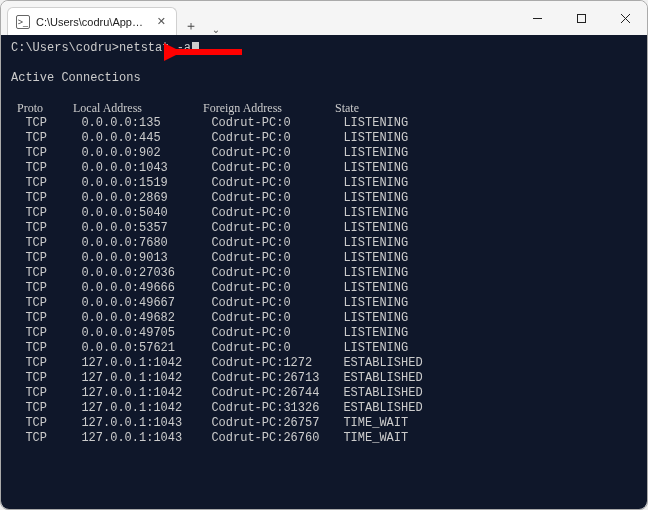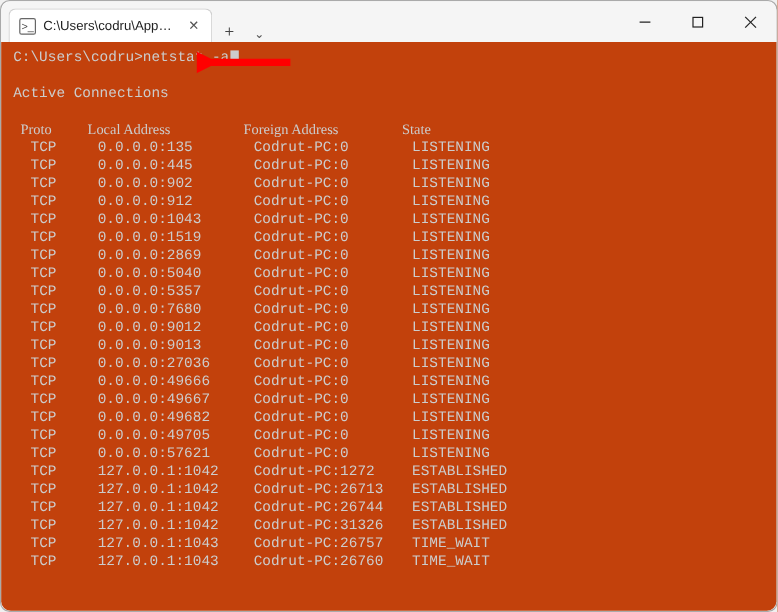--- a/index.html
+++ b/index.html
@@ -98,21 +98,21 @@
     display: flex;
     align-items: center;
     justify-content: center;
     font-size: 11px;
     color: #222;
     cursor: pointer;
   }
   .winctrls svg { width: 11px; height: 11px; }
   .terminal {
     flex: 1;
-    background: #c2410c;
+    background: #0f172a;
     color: #cccccc;
     font-family: Consolas, "Courier New", monospace;
     font-size: 12px;
     line-height: 15px;
     padding: 6px 10px 0 10px;
     overflow: hidden;
     border-bottom-left-radius: 8px;
     border-bottom-right-radius: 8px;
     position: relative;
   }
@@ -175,28 +175,26 @@
   </div>
 
   <div class="terminal">
     <div class="promptline"><span>C:\Users\codru&gt;</span><span>netstat -a</span><span class="cursor"></span></div>
     <div class="heading">Active Connections</div>
     <div class="hdr">  <span class="c-proto">Proto</span><span class="c-local">Local Address</span><span class="c-foreign">Foreign Address</span><span class="c-state">State</span></div>
     <div id="rows">
         <div class="row">  <span class="c-proto">TCP</span><span class="c-local">0.0.0.0:135</span><span class="c-foreign">Codrut-PC:0</span><span class="c-state">LISTENING</span></div>
         <div class="row">  <span class="c-proto">TCP</span><span class="c-local">0.0.0.0:445</span><span class="c-foreign">Codrut-PC:0</span><span class="c-state">LISTENING</span></div>
         <div class="row">  <span class="c-proto">TCP</span><span class="c-local">0.0.0.0:902</span><span class="c-foreign">Codrut-PC:0</span><span class="c-state">LISTENING</span></div>
-        <div class="row">  <span class="c-proto">TCP</span><span class="c-local">0.0.0.0:912</span><span class="c-foreign">Codrut-PC:0</span><span class="c-state">LISTENING</span></div>
         <div class="row">  <span class="c-proto">TCP</span><span class="c-local">0.0.0.0:1043</span><span class="c-foreign">Codrut-PC:0</span><span class="c-state">LISTENING</span></div>
         <div class="row">  <span class="c-proto">TCP</span><span class="c-local">0.0.0.0:1519</span><span class="c-foreign">Codrut-PC:0</span><span class="c-state">LISTENING</span></div>
         <div class="row">  <span class="c-proto">TCP</span><span class="c-local">0.0.0.0:2869</span><span class="c-foreign">Codrut-PC:0</span><span class="c-state">LISTENING</span></div>
         <div class="row">  <span class="c-proto">TCP</span><span class="c-local">0.0.0.0:5040</span><span class="c-foreign">Codrut-PC:0</span><span class="c-state">LISTENING</span></div>
         <div class="row">  <span class="c-proto">TCP</span><span class="c-local">0.0.0.0:5357</span><span class="c-foreign">Codrut-PC:0</span><span class="c-state">LISTENING</span></div>
         <div class="row">  <span class="c-proto">TCP</span><span class="c-local">0.0.0.0:7680</span><span class="c-foreign">Codrut-PC:0</span><span class="c-state">LISTENING</span></div>
-        <div class="row">  <span class="c-proto">TCP</span><span class="c-local">0.0.0.0:9012</span><span class="c-foreign">Codrut-PC:0</span><span class="c-state">LISTENING</span></div>
         <div class="row">  <span class="c-proto">TCP</span><span class="c-local">0.0.0.0:9013</span><span class="c-foreign">Codrut-PC:0</span><span class="c-state">LISTENING</span></div>
         <div class="row">  <span class="c-proto">TCP</span><span class="c-local">0.0.0.0:27036</span><span class="c-foreign">Codrut-PC:0</span><span class="c-state">LISTENING</span></div>
         <div class="row">  <span class="c-proto">TCP</span><span class="c-local">0.0.0.0:49666</span><span class="c-foreign">Codrut-PC:0</span><span class="c-state">LISTENING</span></div>
         <div class="row">  <span class="c-proto">TCP</span><span class="c-local">0.0.0.0:49667</span><span class="c-foreign">Codrut-PC:0</span><span class="c-state">LISTENING</span></div>
         <div class="row">  <span class="c-proto">TCP</span><span class="c-local">0.0.0.0:49682</span><span class="c-foreign">Codrut-PC:0</span><span class="c-state">LISTENING</span></div>
         <div class="row">  <span class="c-proto">TCP</span><span class="c-local">0.0.0.0:49705</span><span class="c-foreign">Codrut-PC:0</span><span class="c-state">LISTENING</span></div>
         <div class="row">  <span class="c-proto">TCP</span><span class="c-local">0.0.0.0:57621</span><span class="c-foreign">Codrut-PC:0</span><span class="c-state">LISTENING</span></div>
         <div class="row">  <span class="c-proto">TCP</span><span class="c-local">127.0.0.1:1042</span><span class="c-foreign">Codrut-PC:1272</span><span class="c-state">ESTABLISHED</span></div>
         <div class="row">  <span class="c-proto">TCP</span><span class="c-local">127.0.0.1:1042</span><span class="c-foreign">Codrut-PC:26713</span><span class="c-state">ESTABLISHED</span></div>
         <div class="row">  <span class="c-proto">TCP</span><span class="c-local">127.0.0.1:1042</span><span class="c-foreign">Codrut-PC:26744</span><span class="c-state">ESTABLISHED</span></div>

